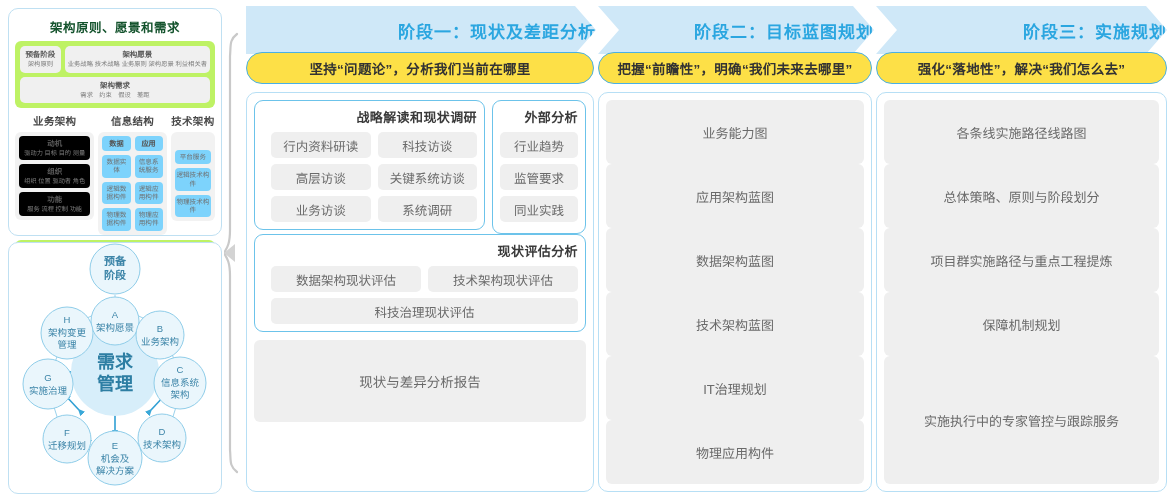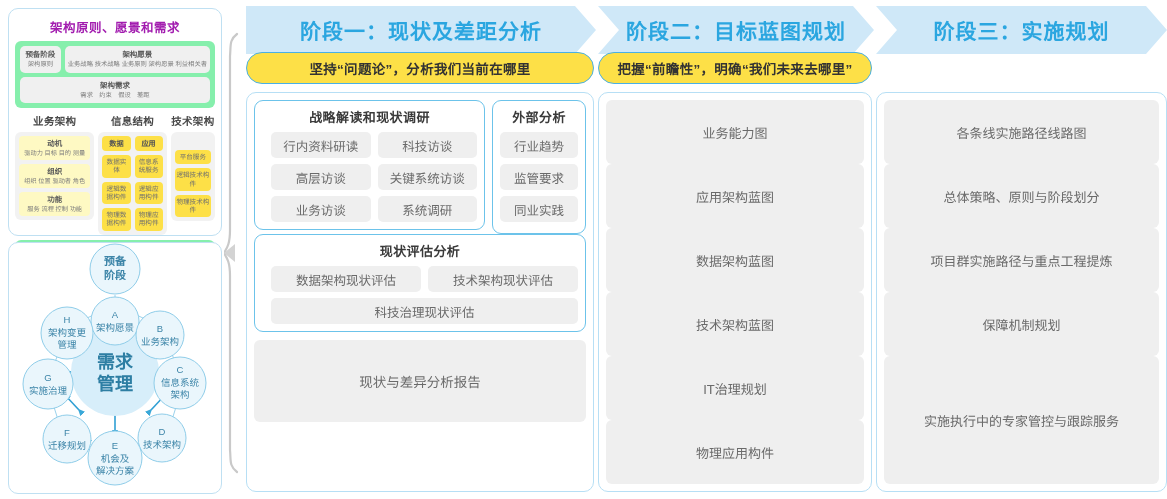--- a/index.html
+++ b/index.html
@@ -20,67 +20,67 @@
     border:1px solid #bfe0f2;border-radius:10px;background:#fff;
     box-sizing:border-box;
   }
   .panel-togaf{top:2px;height:228px;padding:6px 6px;}
   .panel-adm{top:236px;height:252px;}
 
   .gbox{
     background:#f0f0f0;border-radius:5px;box-sizing:border-box;
     color:#6b6b6b;text-align:center;
   }
-  .gbox-outer{background:#86efac;border-radius:6px;padding:5px;box-sizing:border-box;}
+  .gbox-outer{background:#bef264;border-radius:6px;padding:5px;box-sizing:border-box;}
 
   .t-title{
-    font-size:12.5px;font-weight:bold;color:#a21caf;text-align:center;
+    font-size:12.5px;font-weight:bold;color:#14532d;text-align:center;
     letter-spacing:.5px;margin:2px 0 5px 0;
   }
   .row{display:flex;gap:4px;}
   .cell-head{font-size:7.5px;font-weight:bold;color:#5a5a5a;line-height:1.35;}
   .cell-sub{font-size:6.3px;color:#7d7d7d;line-height:1.35;white-space:nowrap;}
 
   .prep{width:50px;padding:4px 2px;}
   .vision{flex:1;padding:4px 3px;}
   .req{margin-top:4px;padding:4px 3px;}
 
   .three{display:flex;gap:4px;margin-top:5px;}
   .col-biz{width:86px;}
   .col-info{width:74px;}
   .col-tech{width:48px;}
   .col-hd{font-size:10.5px;font-weight:bold;color:#4a4a4a;text-align:center;margin-bottom:4px;letter-spacing:.3px;}
   .col-body{background:#f2f2f2;border-radius:6px;padding:4px;box-sizing:border-box;}
-  .sb{background:#fef9c3;border-radius:4px;padding:3px 2px;margin-bottom:4px;text-align:center;}
+  .sb{background:#000000;border-radius:4px;padding:3px 2px;margin-bottom:4px;text-align:center;}
   .sb:last-child{margin-bottom:0;}
   .sb .h{font-size:7.5px;font-weight:bold;color:#5a5a5a;line-height:1.3;}
   .sb .s{font-size:6.2px;color:#7d7d7d;line-height:1.3;white-space:nowrap;}
   .info-two{display:flex;gap:4px;}
   .info-two>div{flex:1;}
-  .mini{background:#fde047;border-radius:4px;padding:3px 1px;margin-bottom:4px;
+  .mini{background:#7dd3fc;border-radius:4px;padding:3px 1px;margin-bottom:4px;
         font-size:6.6px;color:#6f6f6f;line-height:1.25;text-align:center;}
   .mini:last-child{margin-bottom:0;}
   .mini.hd{font-weight:bold;color:#555;font-size:7.2px;}
 
   .impl-row{display:flex;gap:4px;margin-top:5px;align-items:stretch;}
   .impl-lab{width:44px;background:#f2f2f2;border-radius:5px;display:flex;align-items:center;
             justify-content:center;font-size:11px;font-weight:bold;color:#4a4a4a;line-height:1.25;text-align:center;}
   .impl-box{flex:1;background:#eeeeee;border-radius:5px;padding:4px 2px;text-align:center;}
 
   
   .brace{position:absolute;left:224px;top:32px;width:26px;height:442px;}
 
   
   .phases{position:absolute;left:246px;top:0;width:921px;height:499px;}
 
   .banner-row{position:absolute;left:0;top:6px;width:921px;height:40px;}
   .banner{
     position:absolute;top:0;height:48px;background:#cfe8f8;
-    display:flex;align-items:center;justify-content:center;
-    font-size:21px;font-weight:bold;color:#2ba6e0;letter-spacing:1px;
+    display:flex;align-items:center;justify-content:flex-end;
+    font-size:17px;font-weight:bold;color:#2ba6e0;letter-spacing:1px;
   }
   .banner span{position:relative;z-index:2;}
   .b1{left:0;width:350px;clip-path:polygon(0 0,329px 0,350px 50%,329px 100%,0 100%);}
   .b2{left:352px;width:276px;clip-path:polygon(0 0,255px 0,276px 50%,255px 100%,0 100%,21px 50%);}
   .b3{left:630px;width:291px;clip-path:polygon(0 0,270px 0,291px 50%,270px 100%,0 100%,21px 50%);}
 
   .sub{
     position:absolute;top:52px;height:32px;border:1.4px solid #49b0e5;border-radius:16px;
     background:#fde047;display:flex;align-items:center;justify-content:center;
     font-size:13.5px;font-weight:bold;color:#333;box-sizing:border-box;letter-spacing:.3px;
@@ -94,21 +94,21 @@
     box-sizing:border-box;padding:7px;
   }
   .c1{left:0;width:348px;height:400px;}
   .c2{left:352px;width:274px;height:400px;}
   .c3{left:630px;width:291px;height:400px;}
 
   .inner{
     border:1.3px solid #6cc3ea;border-radius:9px;background:#fff;box-sizing:border-box;
     padding:6px 7px 7px 7px;
   }
-  .inner-title{font-size:13px;font-weight:bold;color:#3a3a3a;text-align:center;margin-bottom:6px;letter-spacing:.4px;}
+  .inner-title{font-size:13px;font-weight:bold;color:#3a3a3a;text-align:right;margin-bottom:6px;letter-spacing:.4px;}
   .chip{
     background:#efefef;border-radius:5px;color:#6a6a6a;font-size:12.5px;
     display:flex;align-items:center;justify-content:center;height:26px;box-sizing:border-box;
     text-align:center;
   }
   .chip-row{display:flex;gap:7px;margin-bottom:6px;padding-left:9px;}
   .chip-row:last-child{margin-bottom:0;}
   .chip-row>.chip{flex:1;}
 
   .p1-top{display:flex;gap:7px;}
@@ -308,20 +308,21 @@
       <div class="banner b2">
         <span>阶段二：目标蓝图规划</span>
       </div>
       <div class="banner b3">
         <span>阶段三：实施规划</span>
       </div>
     </div>
 
     <div class="sub s1">坚持“问题论”，分析我们当前在哪里</div>
     <div class="sub s2">把握“前瞻性”，明确“我们未来去哪里”</div>
+    <div class="sub s3">强化“落地性”，解决“我们怎么去”</div>
 
     <div class="colbox c1">
       <div class="p1-top">
         <div class="p1-left">
           <div class="inner">
             <div class="inner-title">战略解读和现状调研</div>
             <div class="chip-row">
               <div class="chip">行内资料研读</div>
               <div class="chip">科技访谈</div>
             </div>

